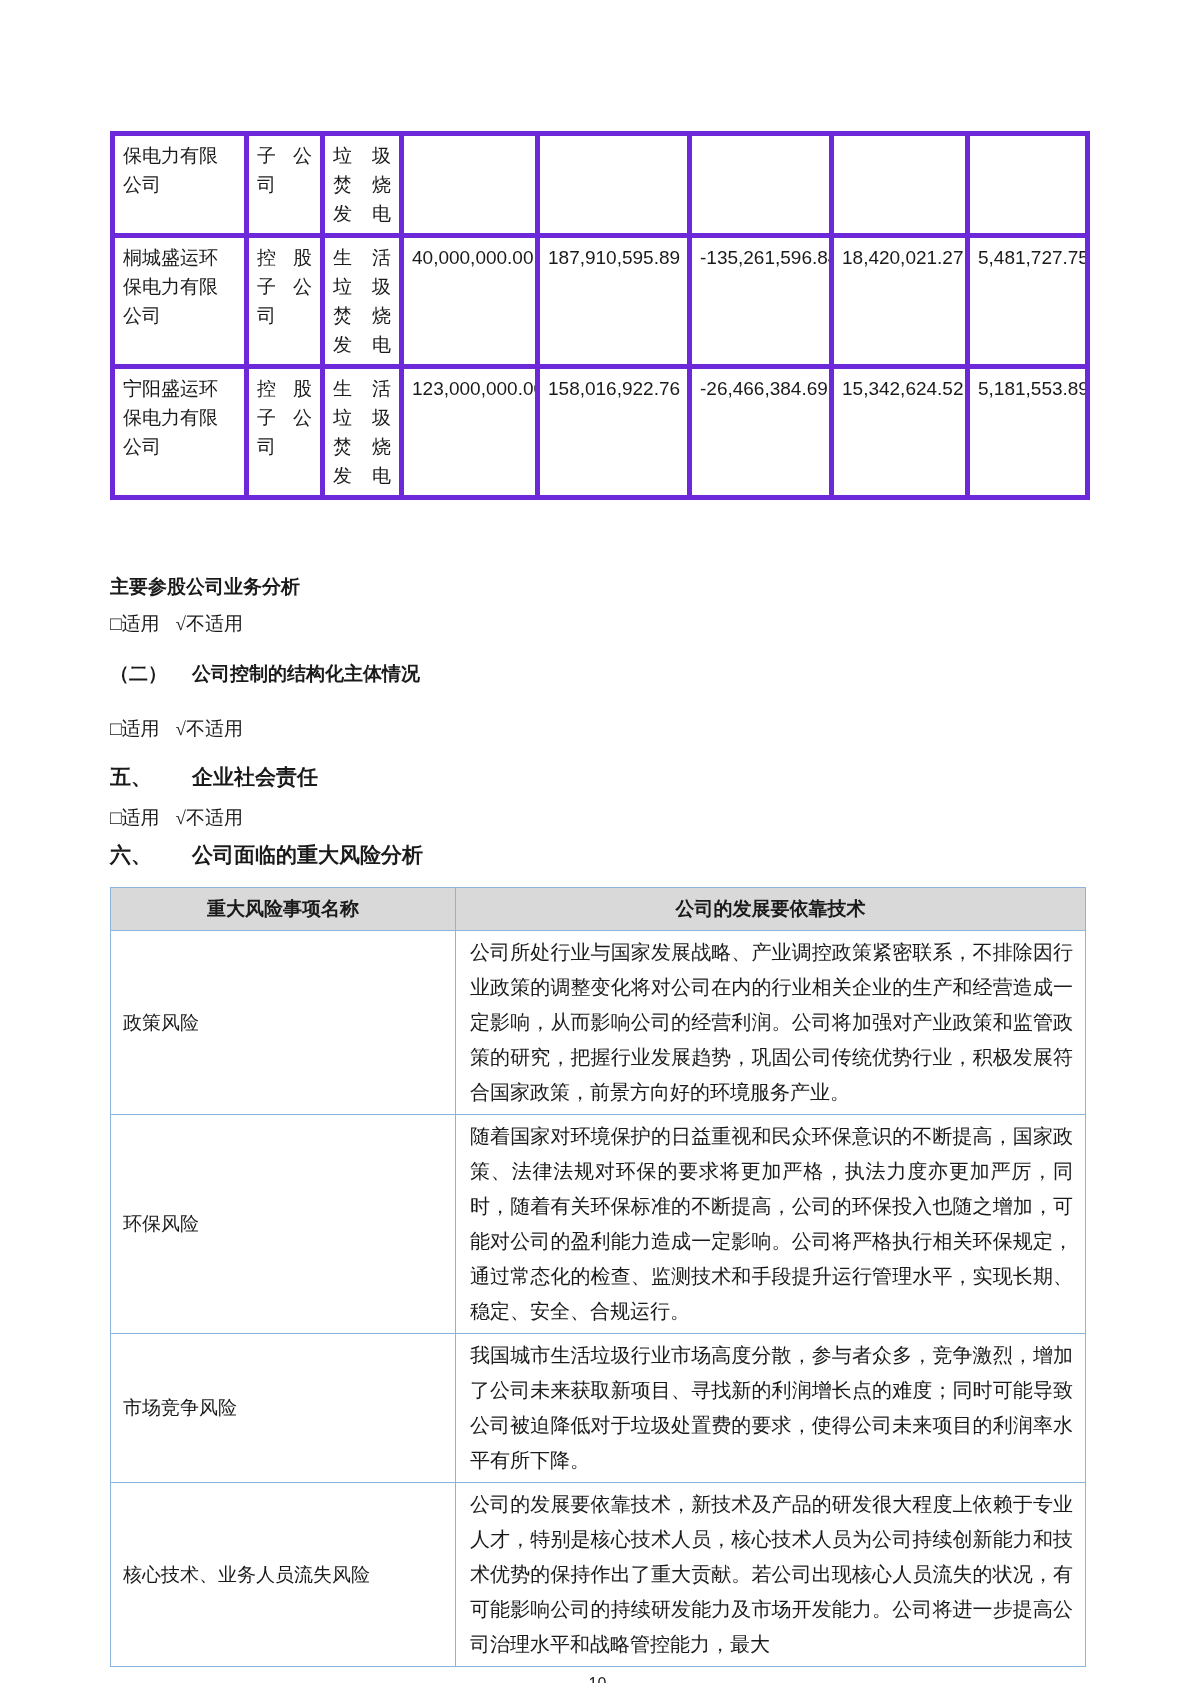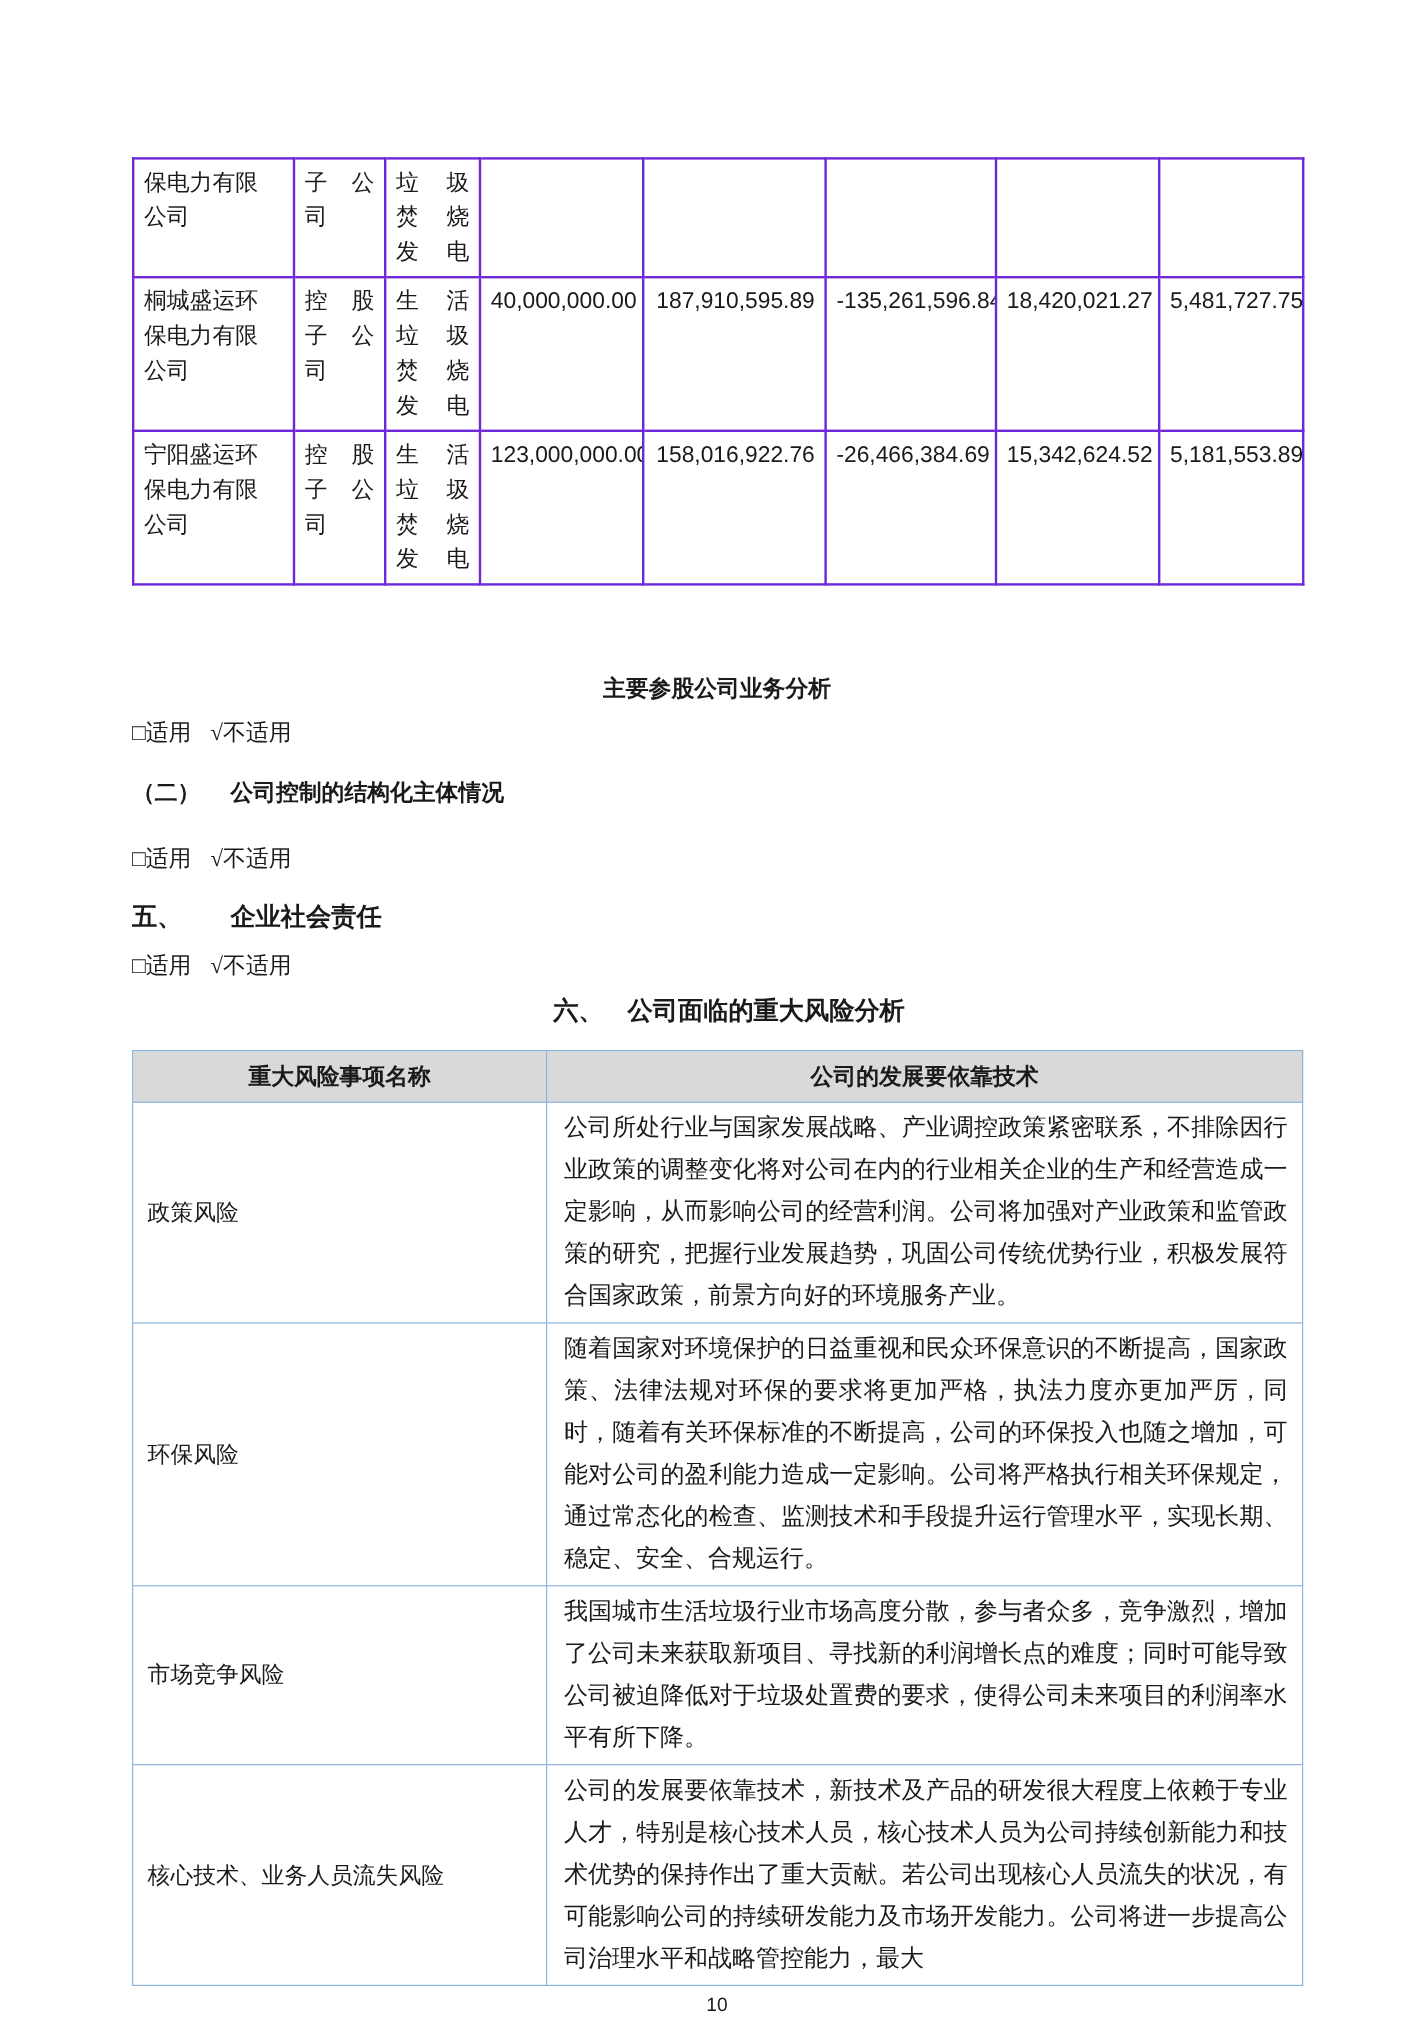--- a/index.html
+++ b/index.html
@@ -20,21 +20,21 @@
   }
 
   
   table.fin-table{
     border-collapse:collapse;
     table-layout:fixed;
     width:975px;
     margin-top:131px;
   }
   table.fin-table td{
-    border:2px solid #6d28d9;
+    border:5px solid #6d28d9;
     vertical-align:top;
     font-size:19px;
     line-height:29px;
     padding:5px 8px;
     overflow:hidden;
   }
   td.cell-name{white-space:pre-line;}
   td.cell-just{
     white-space:pre-line;
     text-align:justify;
@@ -50,38 +50,37 @@
     line-height:20px;
   }
 
   
   .h-sub{
     margin-top:75px;
     font-family:Liberation Serif, serif;
     font-weight:bold;
     font-size:19px;
     line-height:24px;
-    text-align:center;
   }
   .check-line{
     font-size:19px;
     line-height:26px;
   }
   .check-line .chk{margin-right:16px;}
   .m-check1{margin-top:12px;}
   .m-check2{margin-top:29px;}
   .m-check3{margin-top:14px;}
   .h-num{
     font-family:"Liberation Sans","DejaVu Sans",sans-serif;
     font-weight:bold;
   }
   .h-l2{margin-top:24px;font-size:19px;line-height:26px;}
   .h-l1{font-size:21px;line-height:28px;}
   .m-h5{margin-top:21px;}
-  .m-h6{margin-top:10px;text-align:center;}
+  .m-h6{margin-top:10px;}
   .h-num .num{display:inline-block;min-width:82px;}
 
   
   table.risk-table{
     border-collapse:collapse;
     table-layout:fixed;
     width:975px;
     margin-top:18px;
   }
   table.risk-table th, table.risk-table td{

